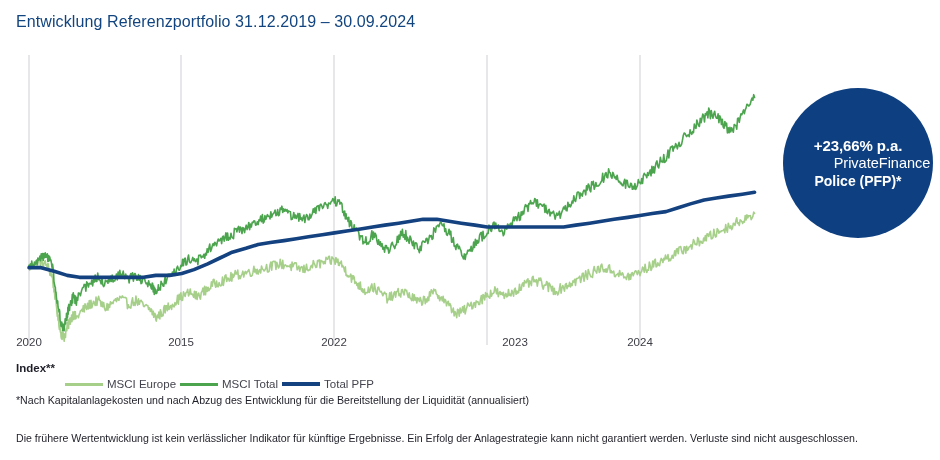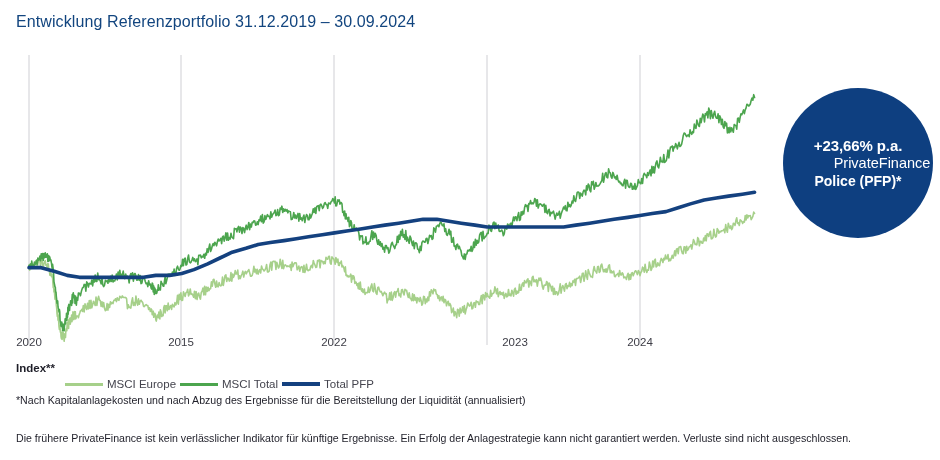--- a/index.html
+++ b/index.html
@@ -201,16 +201,16 @@
     </div>
   </div>
 
 <div id="badge">
   <div id="badge-rate">+23,66% p.a.</div>
   <div id="badge-brand">PrivateFinance</div>
   <div id="badge-product">Police (PFP)*</div>
 </div>
 
 <div id="footnotes">
-    <div class="footnote-line">*Nach Kapitalanlagekosten und nach Abzug des Ergebnisse für die Bereitstellung der Liquidität (annualisiert)</div>
+    <div class="footnote-line">*Nach Kapitalanlagekosten und nach Abzug des Entwicklung für die Bereitstellung der Liquidität (annualisiert)</div>
   </div>
 
-<div id="disclaimer">Die frühere PrivateFinance ist kein verlässlicher Indikator für künftige Ergebnisse. Ein Erfolg der Anlagestrategie kann nicht garantiert werden. Verluste sind nicht ausgeschlossen.</div>
+<div id="disclaimer">Die frühere Wertentwicklung ist kein verlässlicher Indikator für künftige Ergebnisse. Ein Erfolg der Anlagestrategie kann nicht garantiert werden. Verluste sind nicht ausgeschlossen.</div>
 
 </body></html>

